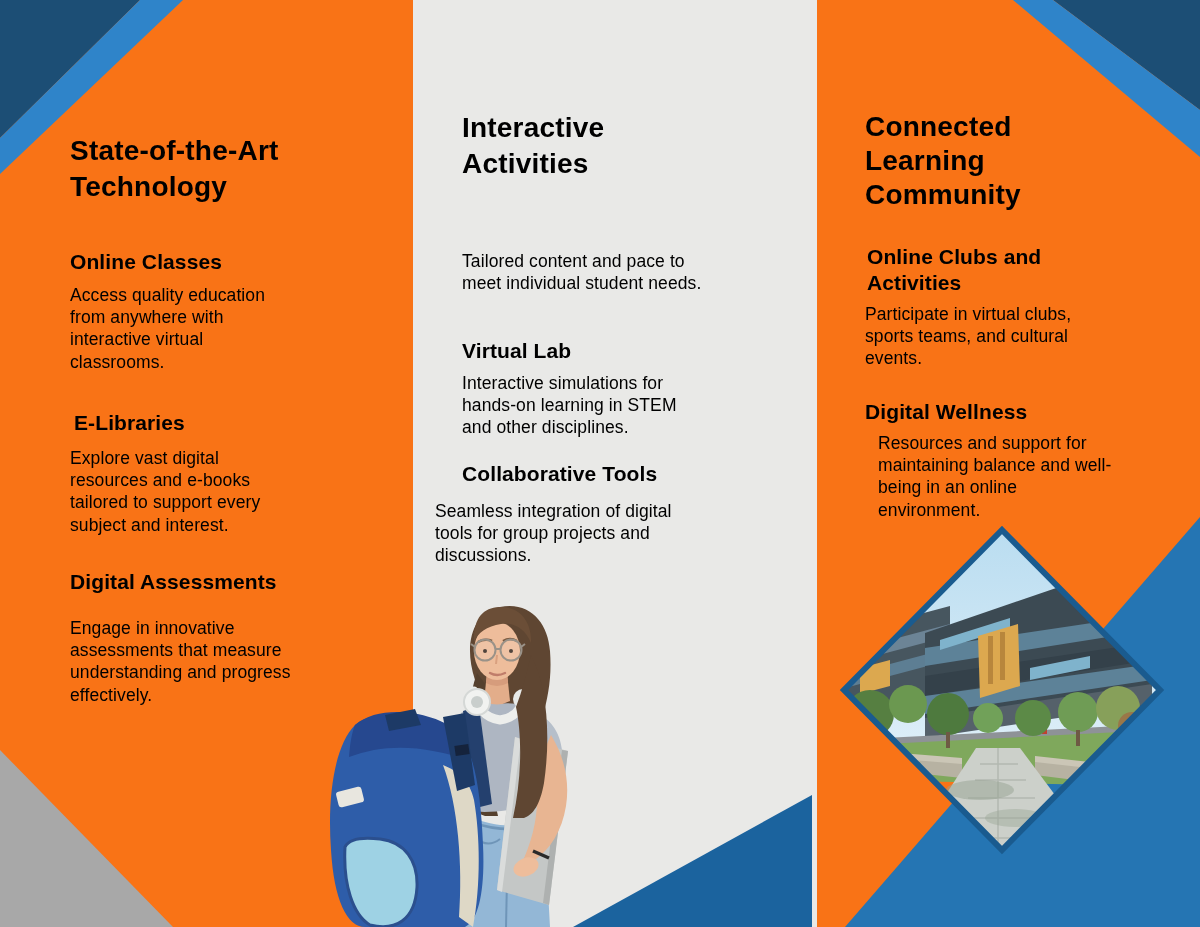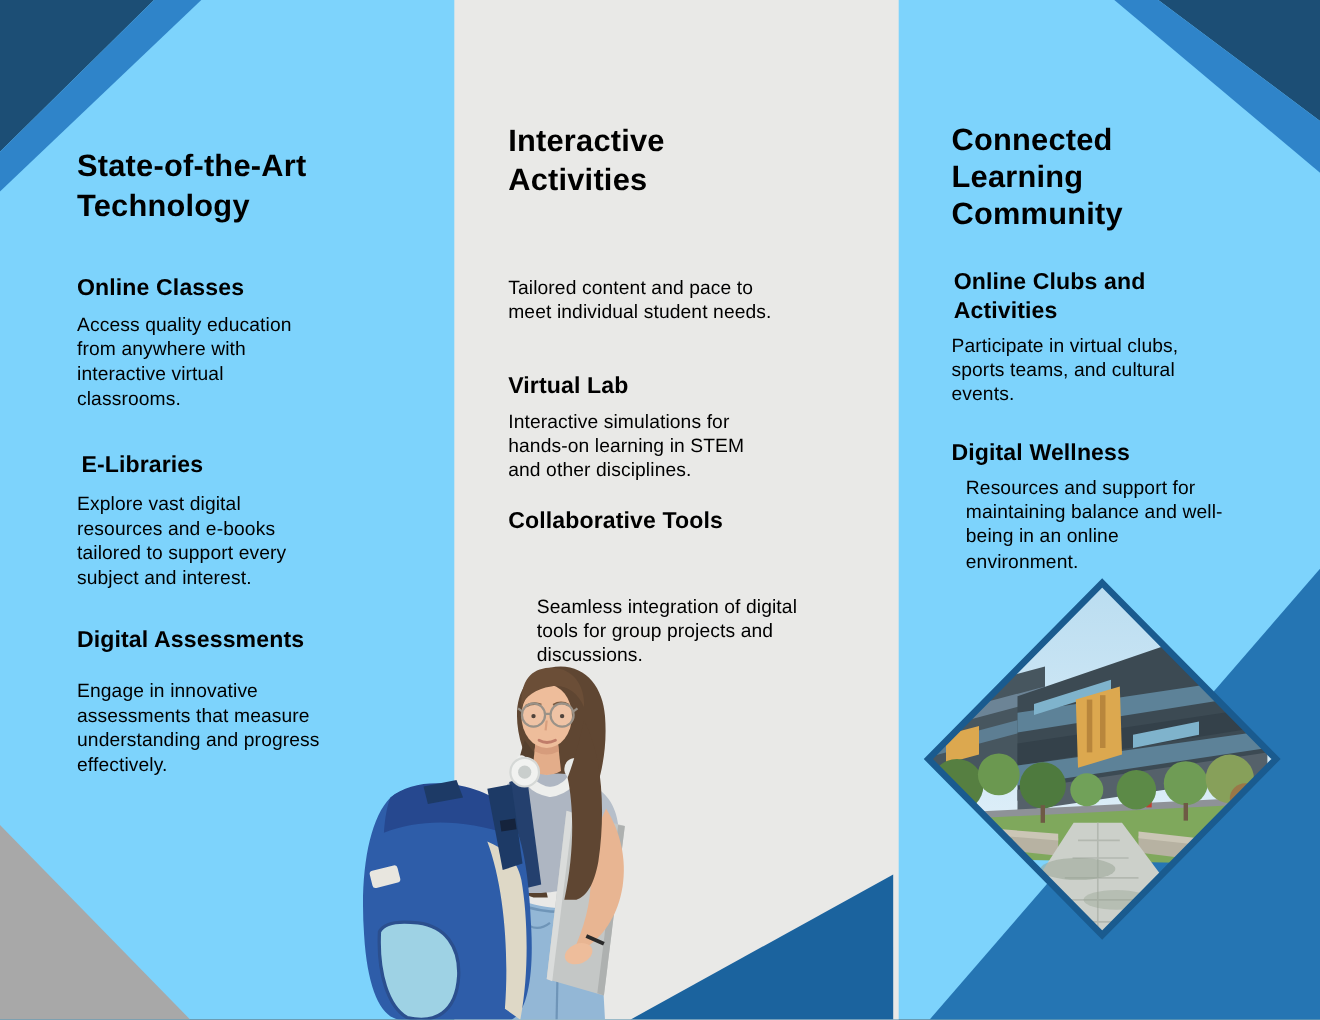--- a/index.html
+++ b/index.html
@@ -1,18 +1,18 @@
 <!DOCTYPE html>
 <html><head>
 <meta charset="utf-8">
 <style>
   html,body{margin:0;padding:0;background:#555;}
   .page{
     position:relative;width:1200px;height:927px;overflow:hidden;
-    background:#7dd3fc;
+    background:#f97316;
     font-family:"Liberation Sans",sans-serif;
   }
   .panel-gray{position:absolute;top:0;left:413px;width:404px;height:927px;background:#e9e9e7;}
   svg.deco{position:absolute;top:0;left:0;z-index:2;pointer-events:none;}
   .photo{position:absolute;z-index:3;}
   .textblock{position:absolute;z-index:4;}
   .h1{font-weight:700;font-size:28px;line-height:1.28;letter-spacing:.2px;}
   .h2{font-weight:700;font-size:21px;line-height:1.25;letter-spacing:.1px;}
   .body{font-size:17.5px;line-height:1.27;letter-spacing:.1px;}
 </style>
@@ -195,21 +195,21 @@
   <div class="textblock on-blue body" style="left:70px;top:617px;width:245px;">Engage in innovative assessments that measure understanding and progress effectively.</div>
 
   <div class="textblock on-gray h1" style="left:462px;top:110px;width:240px;">Interactive Activities</div>
 
   <div class="textblock on-gray body" style="left:462px;top:250px;width:240px;">Tailored content and pace to meet individual student needs.</div>
 
   <div class="textblock on-gray h2" style="left:462px;top:338px;width:320px;">Virtual Lab</div>
   <div class="textblock on-gray h2" style="left:462px;top:461px;width:320px;">Collaborative Tools</div>
 
   <div class="textblock on-gray body" style="left:462px;top:372px;width:240px;">Interactive simulations for hands-on learning in STEM and other disciplines.</div>
-  <div class="textblock on-gray body" style="left:488px;top:500px;width:240px;margin-top:40px;">Seamless integration of digital tools for group projects and discussions.</div>
+  <div class="textblock on-gray body" style="left:435px;top:500px;width:240px;">Seamless integration of digital tools for group projects and discussions.</div>
 
   <div class="textblock on-blue h1" style="left:865px;top:110px;width:210px;line-height:1.22;">Connected Learning Community</div>
 
   <div class="textblock on-blue h2" style="left:867px;top:244px;width:215px;">Online Clubs and Activities</div>
   <div class="textblock on-blue body" style="left:865px;top:303px;width:245px;">Participate in virtual clubs, sports teams, and cultural events.</div>
 
   <div class="textblock on-blue h2" style="left:865px;top:399px;width:280px;">Digital Wellness</div>
   <div class="textblock on-blue body" style="left:878px;top:432px;width:245px;">Resources and support for maintaining balance and well-being in an online environment.</div>
 
 </div>

